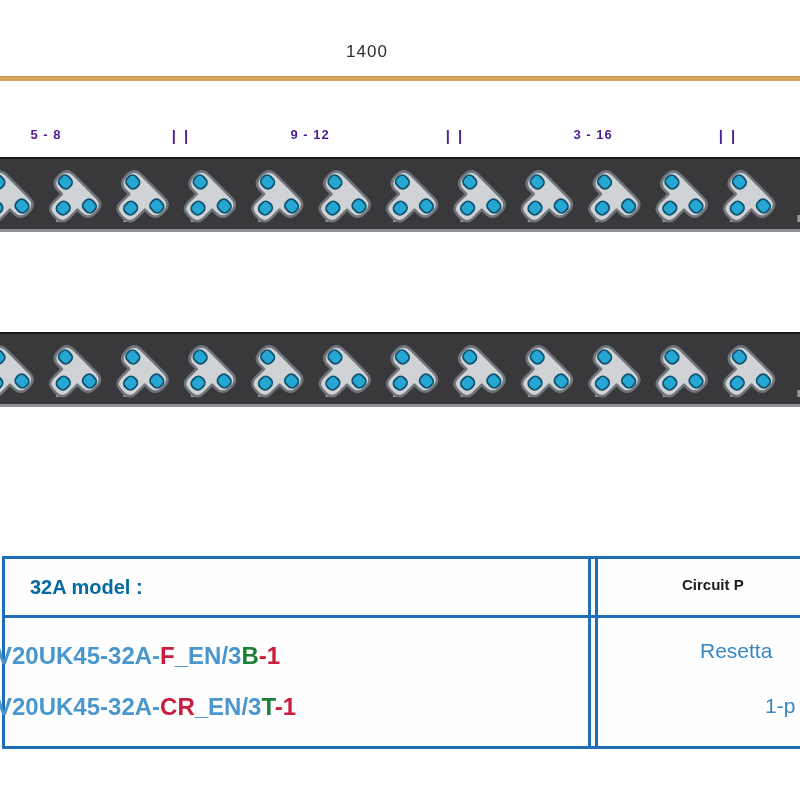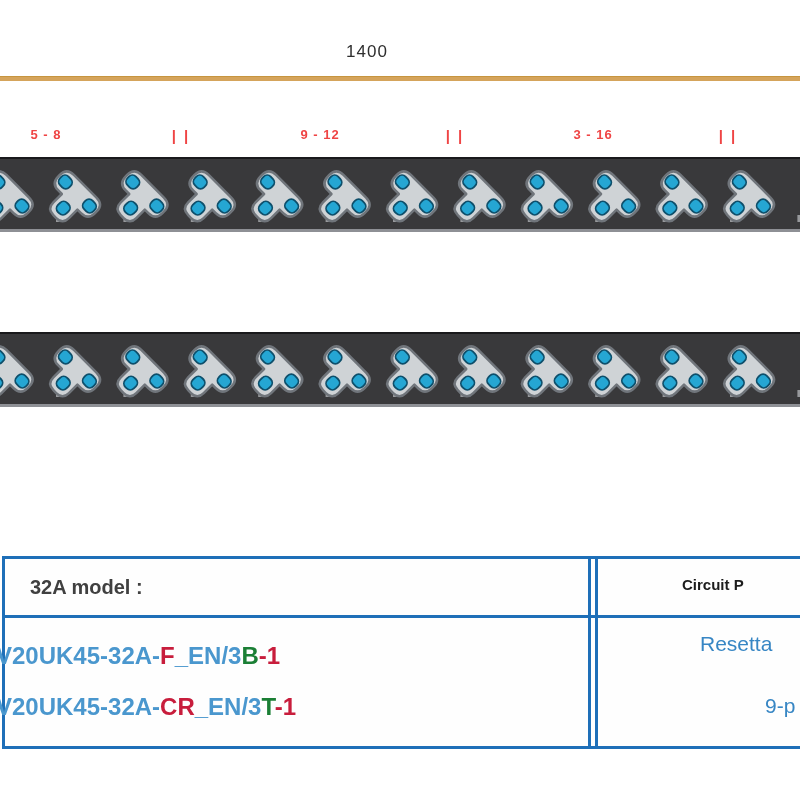--- a/index.html
+++ b/index.html
@@ -12,59 +12,59 @@
     position:absolute; top:42px; left:367px; transform:translateX(-50%);
     font-size:17px; color:#2e2e2e; letter-spacing:1px;
   }
   .dim-line {
     position:absolute; top:76px; left:0; width:800px; height:4px;
     background:#d5a45b; border-top:1px solid #c6953f;
   }
   
   .glabel {
     position:absolute; top:127px; transform:translateX(-50%);
-    font-size:13px; font-weight:bold; color:#ef4444; letter-spacing:1px;
+    font-size:13px; font-weight:bold; color:#4c1d95; letter-spacing:1px;
     white-space:nowrap;
     text-align:center;
   }
   .gsep { font-size:15px; font-weight:900; letter-spacing:2px; }
   
   .strip { position:absolute; left:0; width:800px; height:75px; display:block; }
   .strip-top { top:157px; }
   .strip-bottom { top:332px; }
   
   .ptable {
     position:absolute; left:2px; top:556px; width:940px; height:193px;
     box-sizing:border-box; border:3px solid #1e6fb8; background:#fefefe;
   }
   .t-hline { position:absolute; left:0; right:0; top:56px; height:3px; background:#1e6fb8; }
   .t-vline { position:absolute; top:0; bottom:0; width:3px; background:#1e6fb8; }
   .t-vline-a { left:583px; }
   .t-vline-b { left:590px; }
   .t-header-left {
     position:absolute; left:25px; top:17px;
-    font-size:20px; font-weight:bold; color:#404040; white-space:nowrap;
+    font-size:20px; font-weight:bold; color:#0369a1; white-space:nowrap;
   }
   .t-header-right {
     position:absolute; left:677px; top:17px;
     font-size:15px; font-weight:bold; color:#1c1c1c; white-space:nowrap;
   }
   .t-model {
     position:absolute; left:-9px; font-size:24px; line-height:28px;
     font-weight:bold; white-space:nowrap; letter-spacing:0px;
   }
   .t-model-1 { top:83px; }
   .t-model-2 { top:134px; }
   .c-blue  { color:#4a97ce; }
   .c-red   { color:#c81d3c; }
   .c-green { color:#1b7f35; }
   .t-prot {
     position:absolute; font-size:21px; line-height:24px; color:#3786c4; white-space:nowrap;
   }
-  .t-prot-1 { left:695px; top:73px; }
+  .t-prot-1 { left:695px; top:80px; }
   .t-prot-2 { left:760px; top:135px; }
 </style>
 </head>
 <body>
 
 <svg width="0" height="0" style="position:absolute" aria-hidden="true">
   <defs>
     <g id="uk-socket">
       <g transform="rotate(45)">
         <path d="M -16 -11 H 16 Q 26 -11 26 -1 V 1 Q 26 11 16 11 H 11 V 23 Q 11 32 2 32 H -2 Q -11 32 -11 23 V 11 H -16 Q -26 11 -26 1 V -1 Q -26 -11 -16 -11 Z" fill="#CFD3D6" stroke="#70757B" stroke-width="2.5" stroke-linejoin="round"></path>
@@ -76,21 +76,21 @@
   </defs>
 </svg>
 
 <div class="canvas">
 
   <div class="dim-label">1400</div>
   <div class="dim-line"></div>
 
   <span class="glabel" style="left:46px">5 - 8</span>
   <span class="glabel gsep" style="left:181px">| |</span>
-  <span class="glabel" style="left:320px">9 - 12</span>
+  <span class="glabel" style="left:310px">9 - 12</span>
   <span class="glabel gsep" style="left:455px">| |</span>
   <span class="glabel" style="left:593px">3 - 16</span>
   <span class="glabel gsep" style="left:728px">| |</span>
 
   <svg id="strip-top" class="strip strip-top" width="800" height="75">
     <rect x="0" y="0" width="800" height="75" fill="#39393B"></rect>
     <rect x="0" y="0" width="800" height="2" fill="#1A1A1C"></rect>
     <rect x="0" y="72" width="800" height="3" fill="#8E9095"></rect>
   <use href="#uk-socket" transform="translate(10,37)"></use>
       <rect x="56" y="58" width="4" height="7" fill="#97999C"></rect>
@@ -157,16 +157,16 @@
     <div class="t-header-right">Circuit P</div>
 
     <div class="t-model t-model-1">
       <span class="c-blue">V20UK45-32A-</span><span class="c-red">F</span><span class="c-blue">_EN/3</span><span class="c-green">B</span><span class="c-red">-1</span>
     </div>
     <div class="t-model t-model-2">
       <span class="c-blue">V20UK45-32A-</span><span class="c-red">CR</span><span class="c-blue">_EN/3</span><span class="c-green">T</span><span class="c-red">-1</span>
     </div>
 
     <div class="t-prot t-prot-1">Resetta</div>
-    <div class="t-prot t-prot-2">9-p</div>
+    <div class="t-prot t-prot-2">1-p</div>
   </div>
 
 </div>
 
 </body></html>

